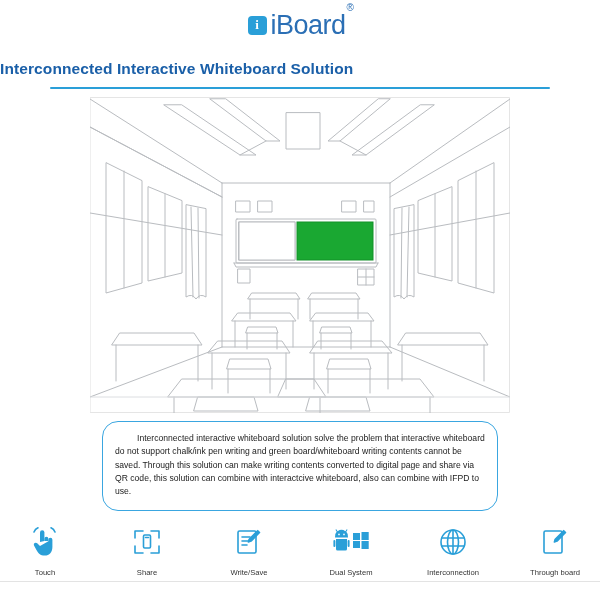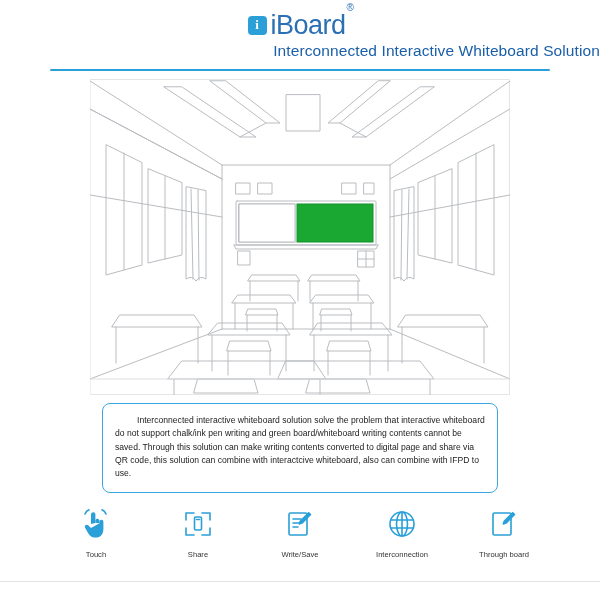--- a/index.html
+++ b/index.html
@@ -54,25 +54,25 @@
     font-size: 10px;
     color: #2b6fb5;
     vertical-align: top;
     position: relative;
     top: -8px;
     left: 1px;
   }
 
   
   .title {
-    text-align: right;
+    text-align: left;
     color: #1a5fa8;
     font-size: 15.5px;
-    font-weight: normal;
-    margin-top: 0;
+    font-weight: bold;
+    margin-top: 18px;
     letter-spacing: 0.1px;
   }
   .title-rule {
     width: 500px;
     height: 2px;
     background: #2a9fd8;
     margin: 9px auto 0 auto;
     border-radius: 1px;
   }
 
@@ -85,21 +85,21 @@
   }
   .illo-wrap svg {
     display: block;
   }
 
   
   .textbox {
     width: 396px;
     margin: 8px auto 0 auto;
     border: 1px solid #3aa6e0;
-    border-radius: 8px;
+    border-radius: 16px;
     padding: 10px 12px 11px 12px;
     box-sizing: border-box;
     font-size: 8.6px;
     line-height: 1.55;
     color: #222222;
     text-align: left;
   }
   .textbox .indent { display: inline-block; width: 22px; }
 
   
@@ -311,20 +311,41 @@
       <div class="ficon">
         <svg width="28" height="30" viewBox="0 0 28 30" fill="none" stroke="#2a9fd8" stroke-width="1.6" stroke-linecap="round" stroke-linejoin="round">
           <rect x="3" y="4" width="18" height="22" rx="1.5"></rect>
           <path d="M7 10 h8 M7 14 h8 M7 18 h5"></path>
           <path d="M24.5 5.5 l-8.5 8.6 -2.6 0.8 0.8 -2.7 8.5 -8.5 z" fill="#2a9fd8" stroke="#2a9fd8"></path>
         </svg>
       </div>
       <div class="flabel">Write/Save</div>
     </div>
 
+    <div class="feature">
+      <div class="ficon">
+        <svg width="36" height="28" viewBox="0 0 36 28" fill="none">
+          <g fill="#2a9fd8">
+            <path d="M3 11 h11 v10 a1.6 1.6 0 0 1 -1.6 1.6 h-7.8 A1.6 1.6 0 0 1 3 21 z"></path>
+            <rect x="0.4" y="12" width="2" height="7" rx="1"></rect>
+            <rect x="14.6" y="12" width="2" height="7" rx="1"></rect>
+            <path d="M4.6 3.2 a6.6 6.6 0 0 1 7.8 0 l1.3 -2 0.9 0.6 -1.3 2 A6.4 6.4 0 0 1 15 9.6 H2 a6.4 6.4 0 0 1 1.7 -5.8 l-1.3 -2 0.9 -0.6 z"></path>
+            <circle cx="6" cy="6.4" r="0.85" fill="#ffffff"></circle>
+            <circle cx="11" cy="6.4" r="0.85" fill="#ffffff"></circle>
+          </g>
+          <g fill="#2a9fd8">
+            <rect x="20" y="5" width="7" height="7"></rect>
+            <rect x="28.5" y="4" width="7.2" height="8"></rect>
+            <rect x="20" y="13" width="7" height="7"></rect>
+            <rect x="28.5" y="13" width="7.2" height="8"></rect>
+          </g>
+        </svg>
+      </div>
+      <div class="flabel">Dual System</div>
+    </div>
 
     <div class="feature">
       <div class="ficon">
         <svg width="30" height="30" viewBox="0 0 30 30" fill="none" stroke="#2a9fd8" stroke-width="1.6">
           <circle cx="15" cy="15" r="12"></circle>
           <ellipse cx="15" cy="15" rx="5.5" ry="12"></ellipse>
           <path d="M3.4 11 h23.2 M3.4 19 h23.2"></path>
           <path d="M15 3 v24"></path>
         </svg>
       </div>

